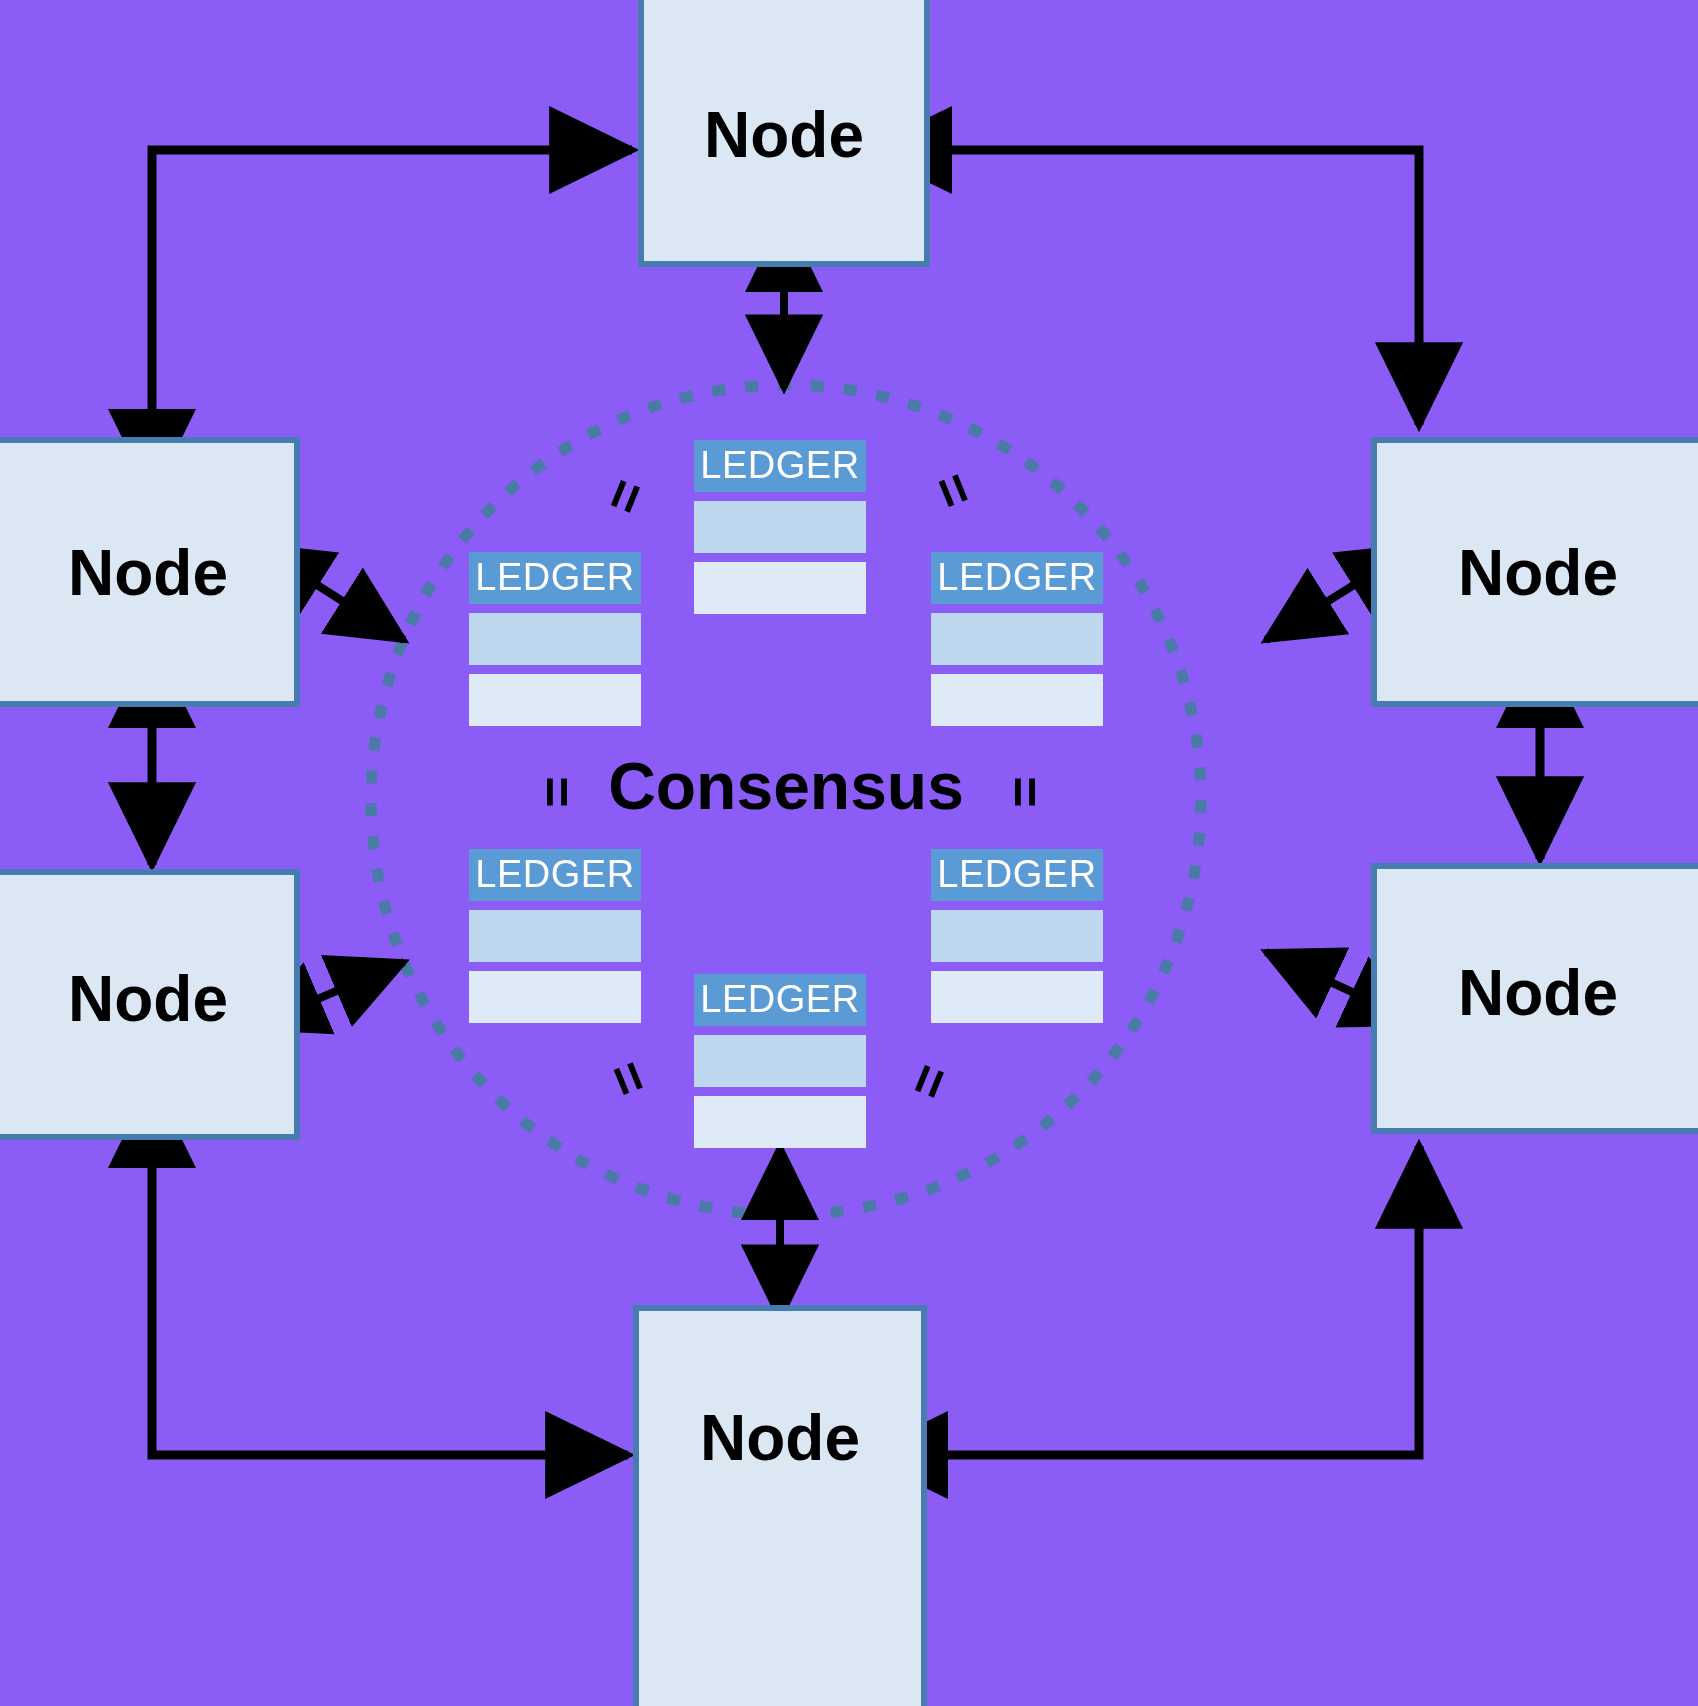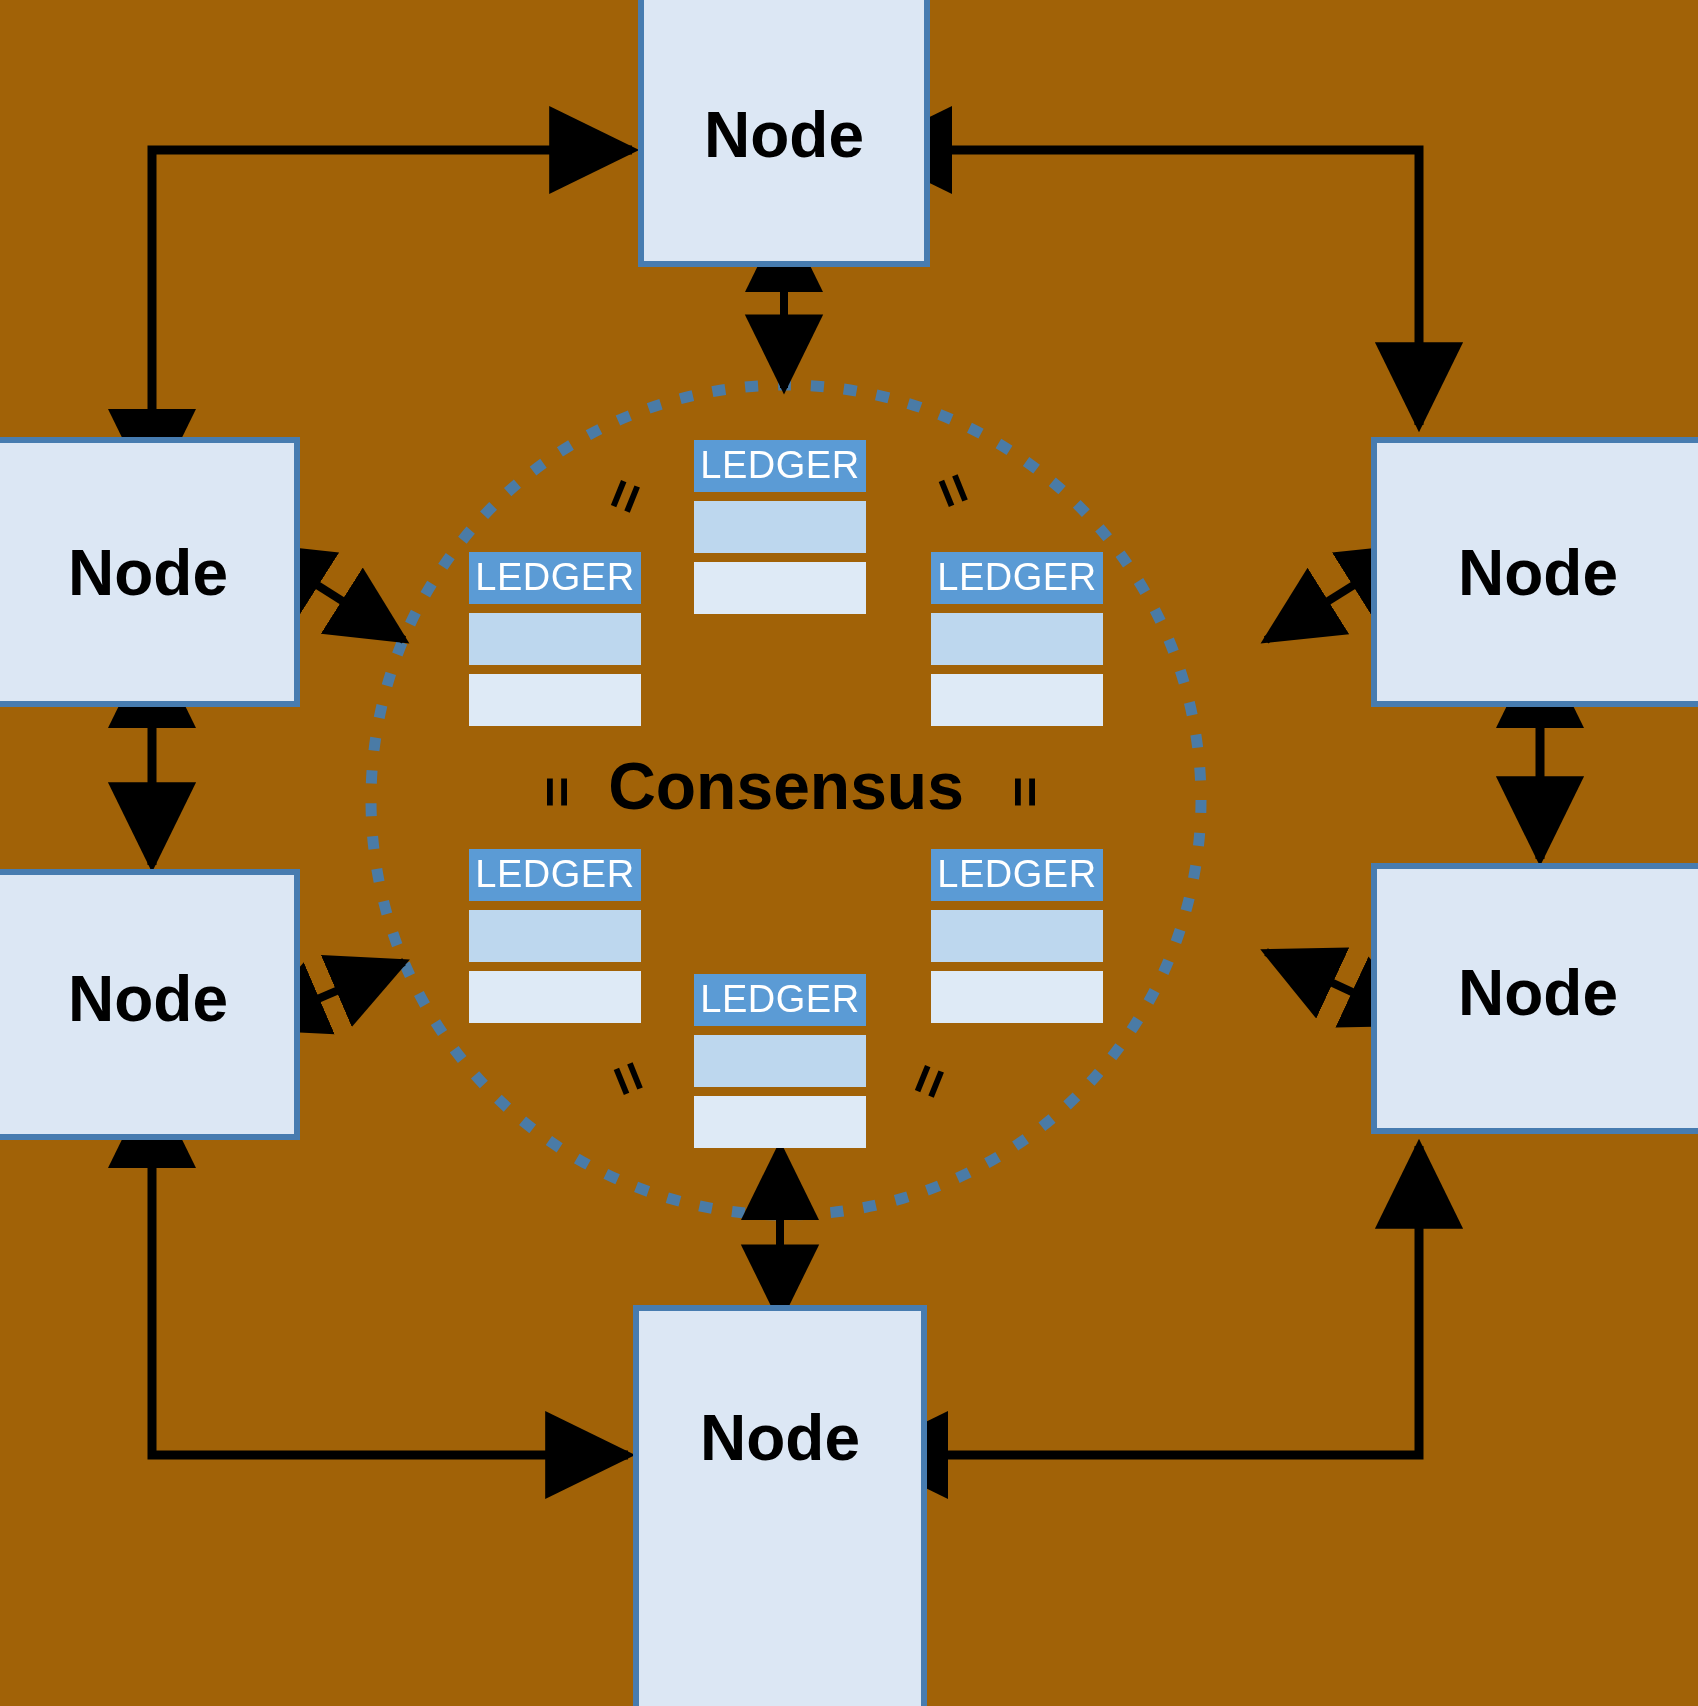--- a/index.html
+++ b/index.html
@@ -8,21 +8,21 @@
     padding: 0;
     background: #ffffff;
   }
   body {
     font-family: "Liberation Sans", sans-serif;
   }
   #diagram-root {
     position: relative;
     width: 1698px;
     height: 1706px;
-    background: #a16207;
+    background: #8b5cf6;
     overflow: hidden;
   }
   svg.canvas {
     display: block;
     width: 1698px;
     height: 1706px;
   }
   .node-label {
     font-family: "Liberation Sans", sans-serif;
     font-weight: bold;

